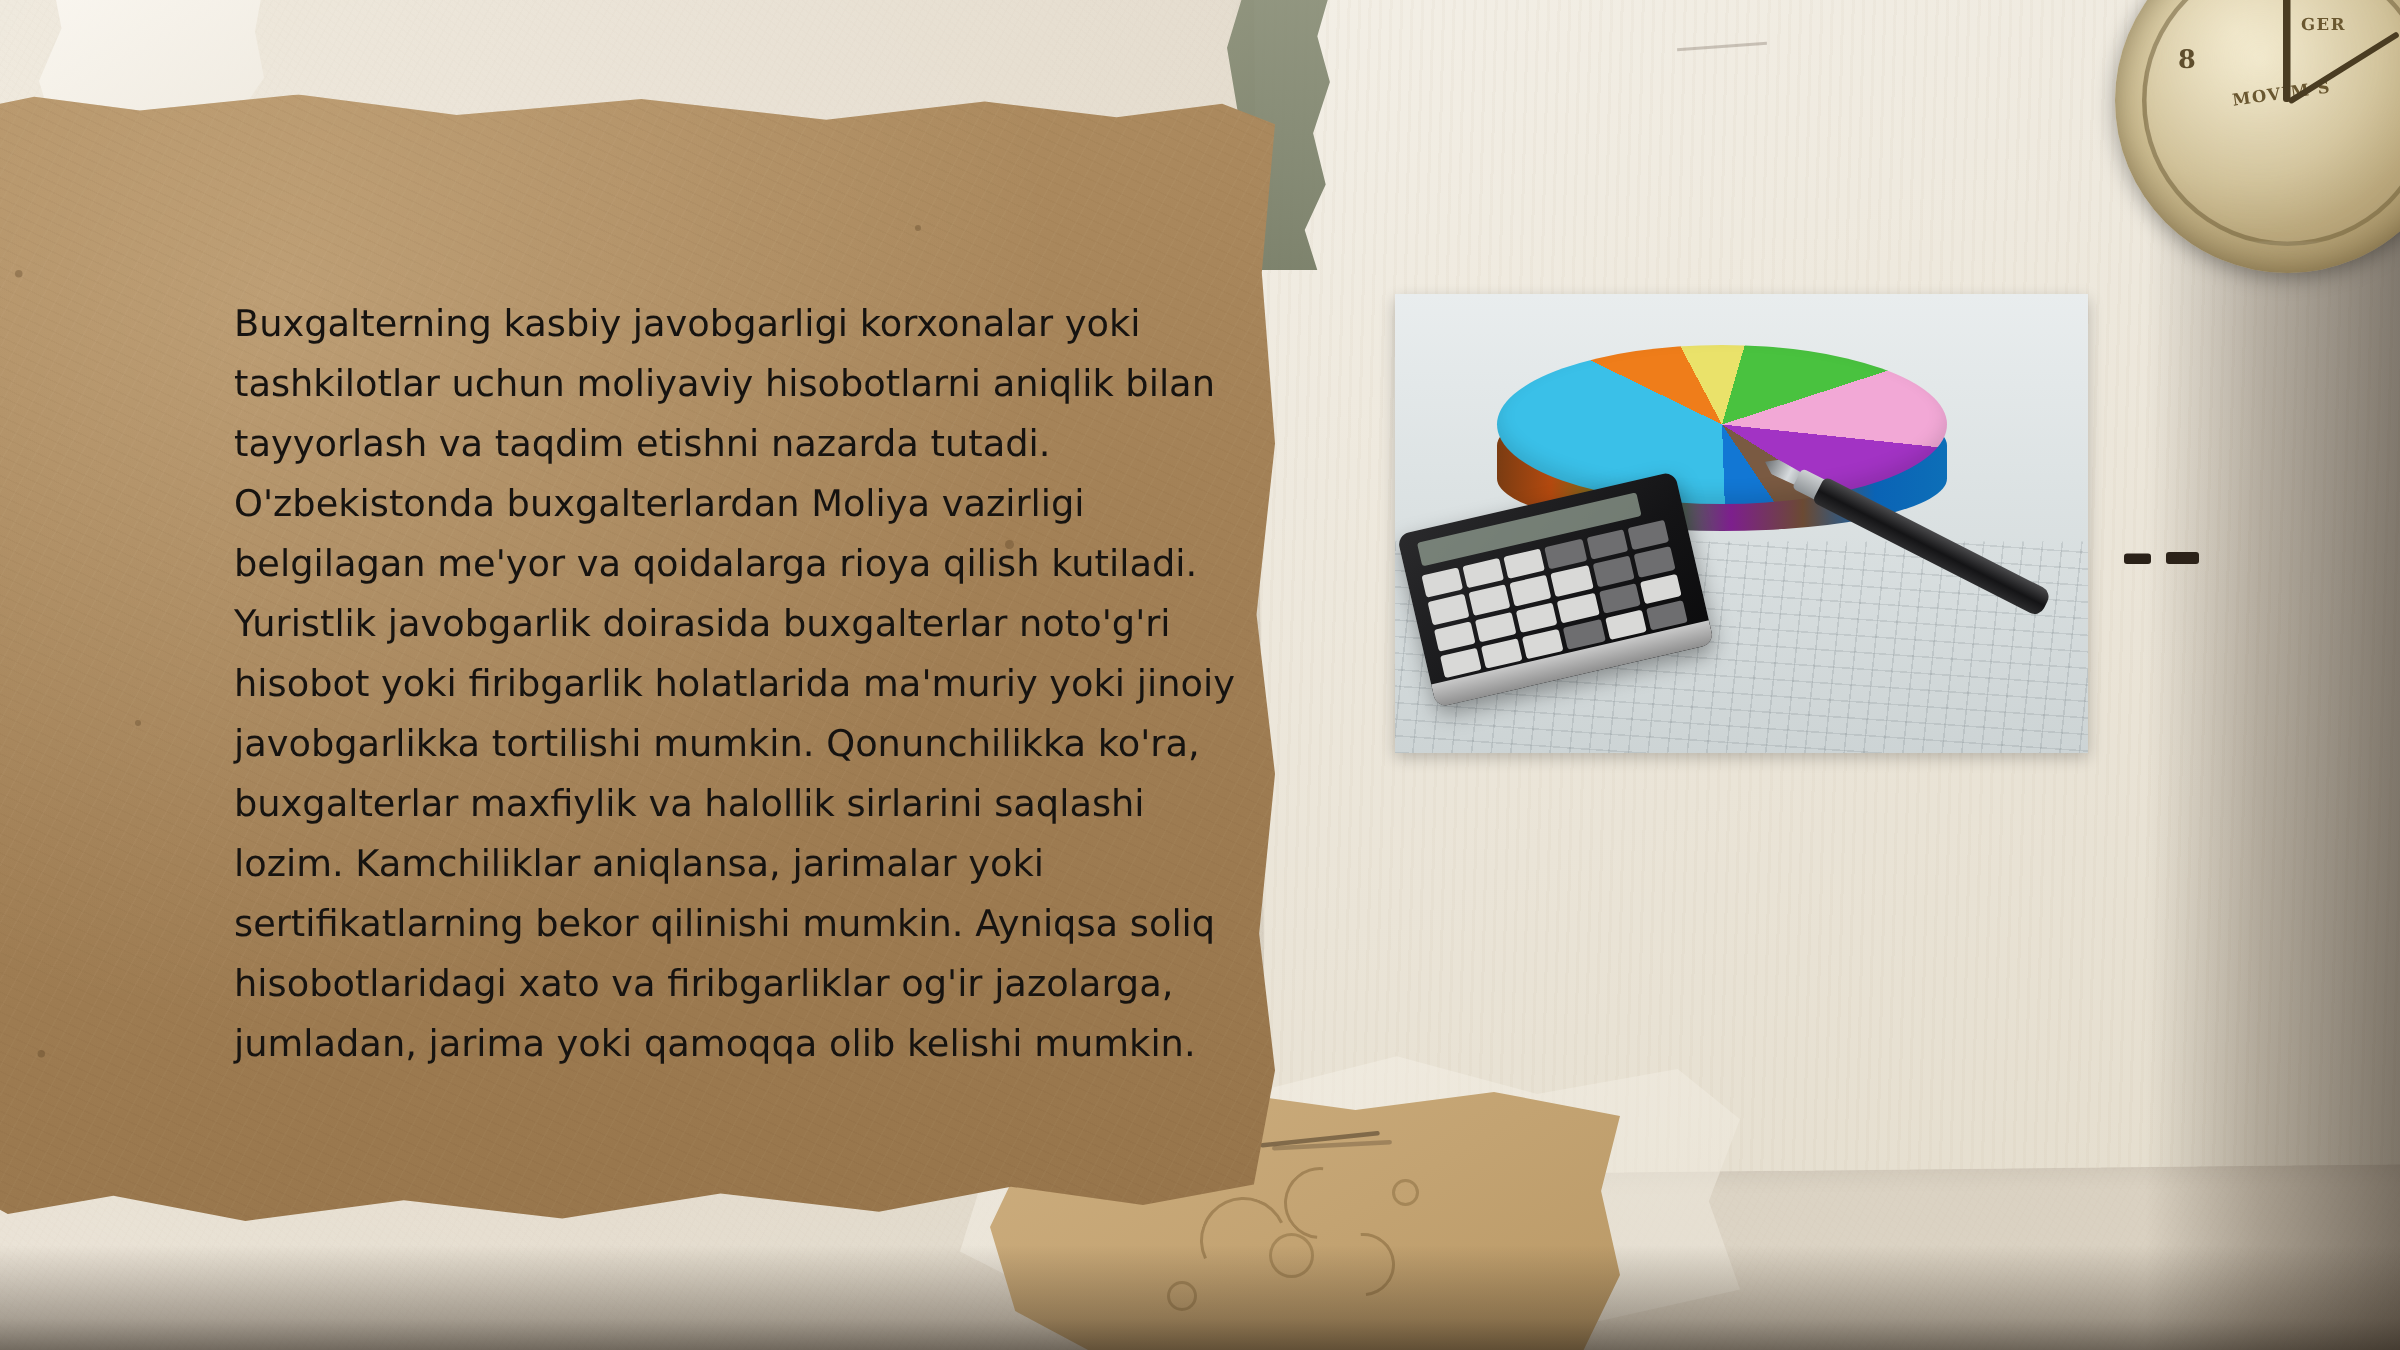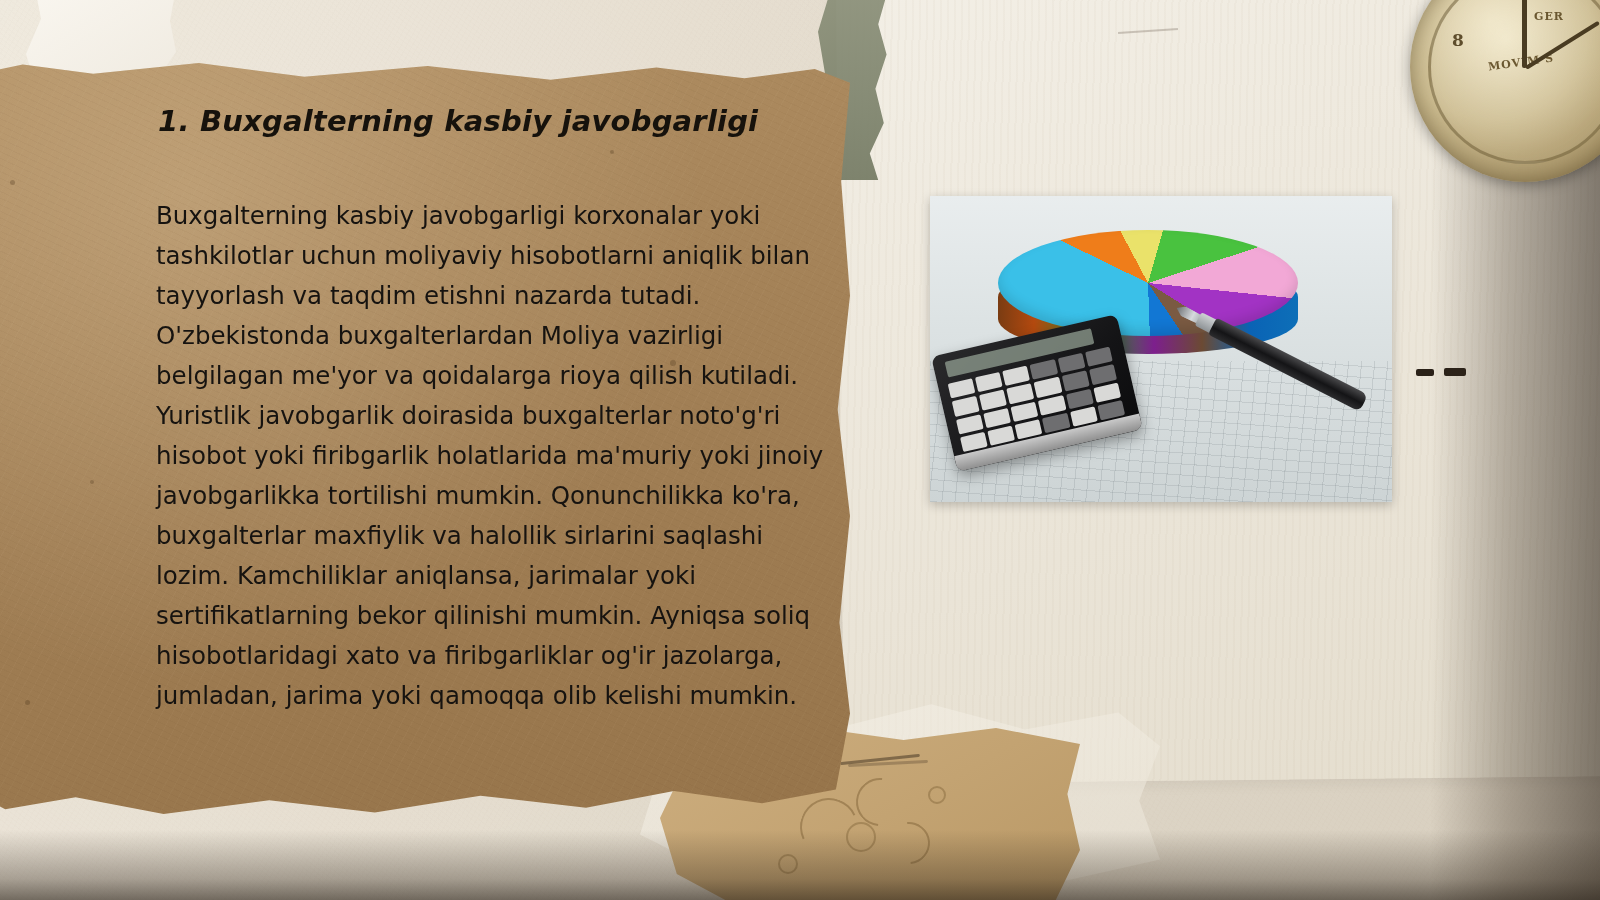--- a/index.html
+++ b/index.html
@@ -341,21 +341,20 @@
 
   <div class="kraft">
     <div class="kraft-grain"></div>
     <div class="kraft-fleck" style="left:40px; top:120px; width:5px; height:5px;"></div>
     <div class="kraft-fleck" style="left:120px; top:420px; width:4px; height:4px;"></div>
     <div class="kraft-fleck" style="left:700px; top:300px; width:6px; height:6px;"></div>
     <div class="kraft-fleck" style="left:55px; top:640px; width:5px; height:5px;"></div>
     <div class="kraft-fleck" style="left:640px; top:90px; width:4px; height:4px;"></div>
   </div>
 
-  <div class="title">1. Buxgalterning kasbiy javobgarligi</div>
   <div class="body-text">Buxgalterning kasbiy javobgarligi korxonalar yoki tashkilotlar uchun moliyaviy hisobotlarni aniqlik bilan tayyorlash va taqdim etishni nazarda tutadi. O'zbekistonda buxgalterlardan Moliya vazirligi belgilagan me'yor va qoidalarga rioya qilish kutiladi. Yuristlik javobgarlik doirasida buxgalterlar noto'g'ri hisobot yoki firibgarlik holatlarida ma'muriy yoki jinoiy javobgarlikka tortilishi mumkin. Qonunchilikka ko'ra, buxgalterlar maxfiylik va halollik sirlarini saqlashi lozim. Kamchiliklar aniqlansa, jarimalar yoki sertifikatlarning bekor qilinishi mumkin. Ayniqsa soliq hisobotlaridagi xato va firibgarliklar og'ir jazolarga, jumladan, jarima yoki qamoqqa olib kelishi mumkin.</div>
 
   <div class="photo">
     <div class="ph-paperbg"></div>
     <div class="ph-lines"></div>
     <div class="ph-lines2"></div>
 
     <div class="pie-wrap">
       <div class="pie-side"></div>
       <div class="pie-top"></div>

